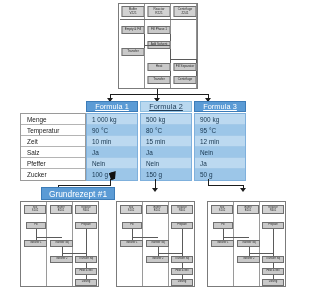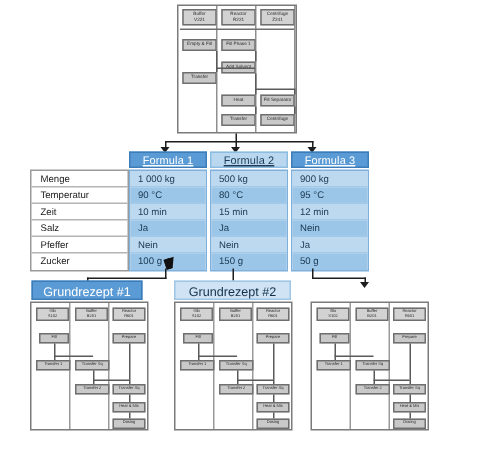--- a/index.html
+++ b/index.html
@@ -125,21 +125,21 @@
 
   
   .gchip{
     position:absolute;
     height:13px;
     background:#5b9bd5;
     border:1px solid #3c7cb8;
     box-sizing:border-box;
     color:#ffffff;
     font-size:8.4px;
-    display:flex;align-items:center;justify-content:center;
+    display:flex;align-items:center;justify-content:center;margin-left:20px;
   }
   .gchip.alt{background:#cfe3f4;border-color:#9ec6e4;color:#123149;}
 
   
   .recipe{width:79px;height:86px;top:201px;}
   .recipe .swim-head{
     top:3px;width:22px;height:9px;font-size:2.7px;
   }
   .recipe .node{font-size:2.7px;height:7px;}
 
@@ -268,21 +268,20 @@
 
   <div class="conn v" style="left:155px;top:179px;height:10px;"></div>
   <div class="arrow" style="left:152px;top:188px;"></div>
 
   <div class="conn v" style="left:208px;top:179px;height:7px;"></div>
   <div class="conn h" style="left:208px;top:185px;width:36px;"></div>
   <div class="conn v" style="left:243px;top:185px;height:4px;"></div>
   <div class="arrow" style="left:240px;top:188px;"></div>
 
   <div class="gchip" style="left:21px;top:187px;width:74px;">Grundrezept #1</div>
-  <div class="gchip alt" style="left:116px;top:187px;width:78px;">Grundrezept #2</div>
 
   <div class="swim recipe" style="left:20px;">
     <div class="swim-cols">
       <div class="swim-col"></div>
       <div class="swim-col"></div>
       <div class="swim-col"></div>
     </div>
     <div class="swim-head" style="left:14px;">
       <span>Silo</span>
       <span>S102</span>

